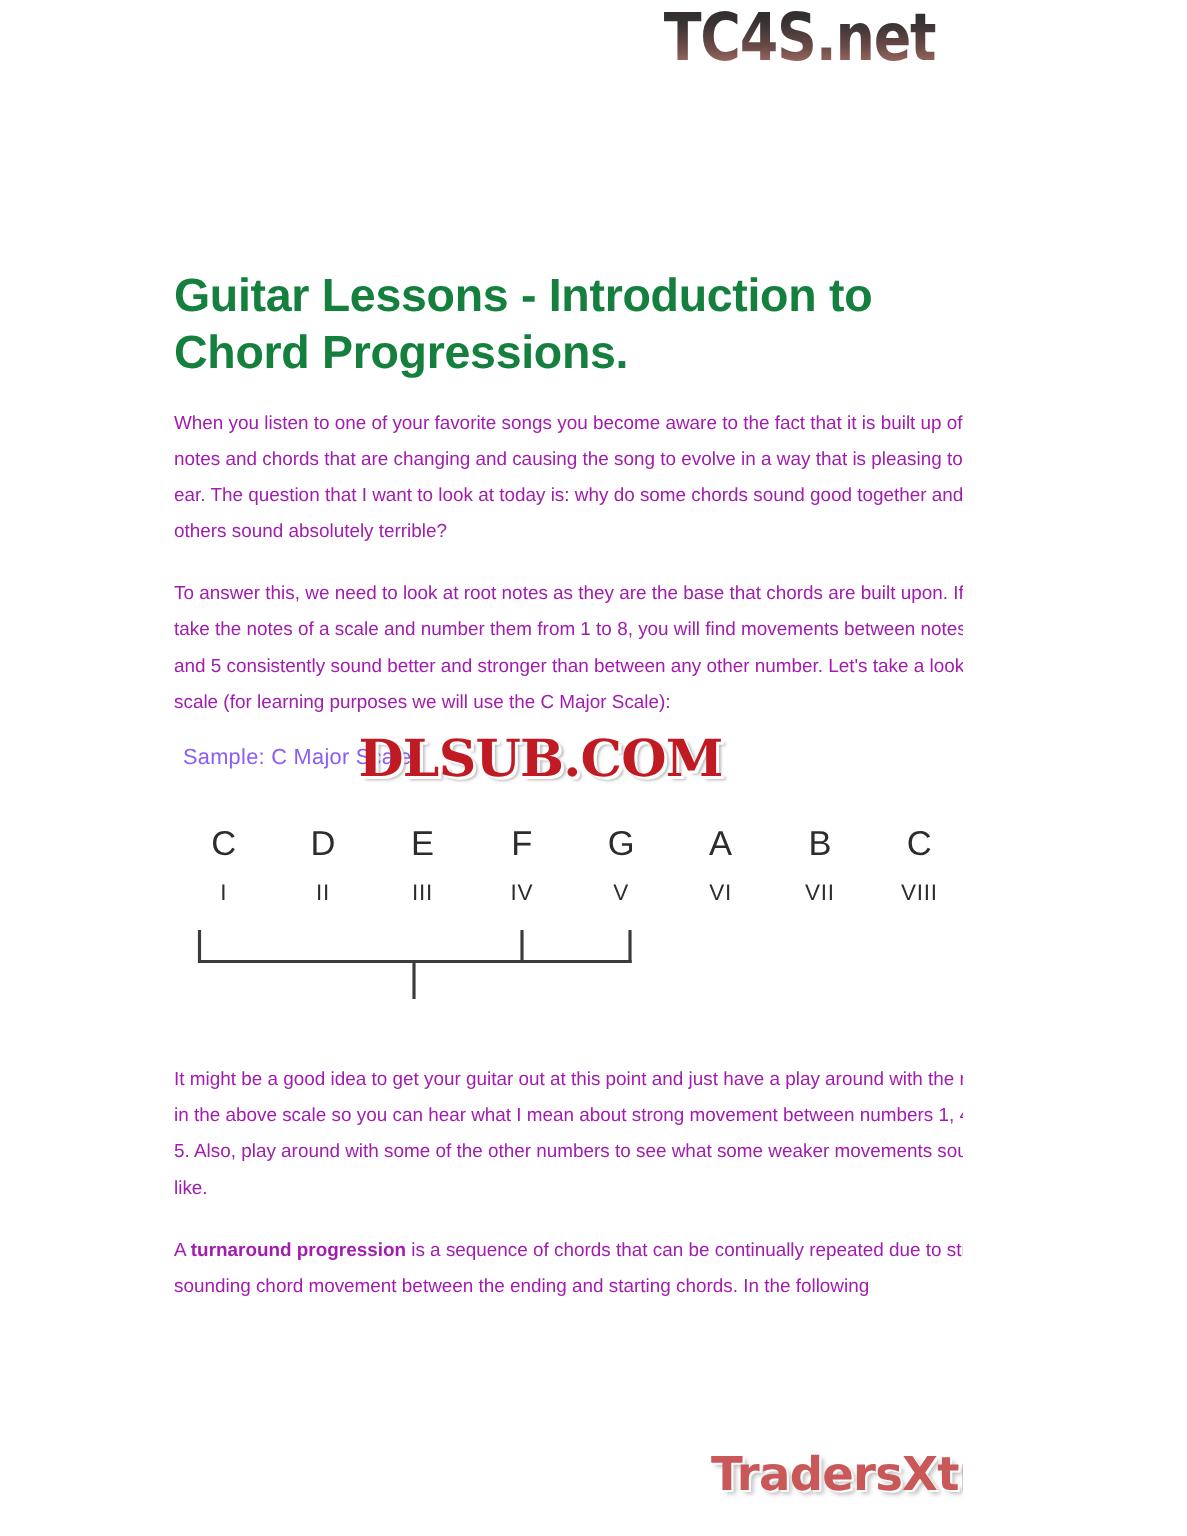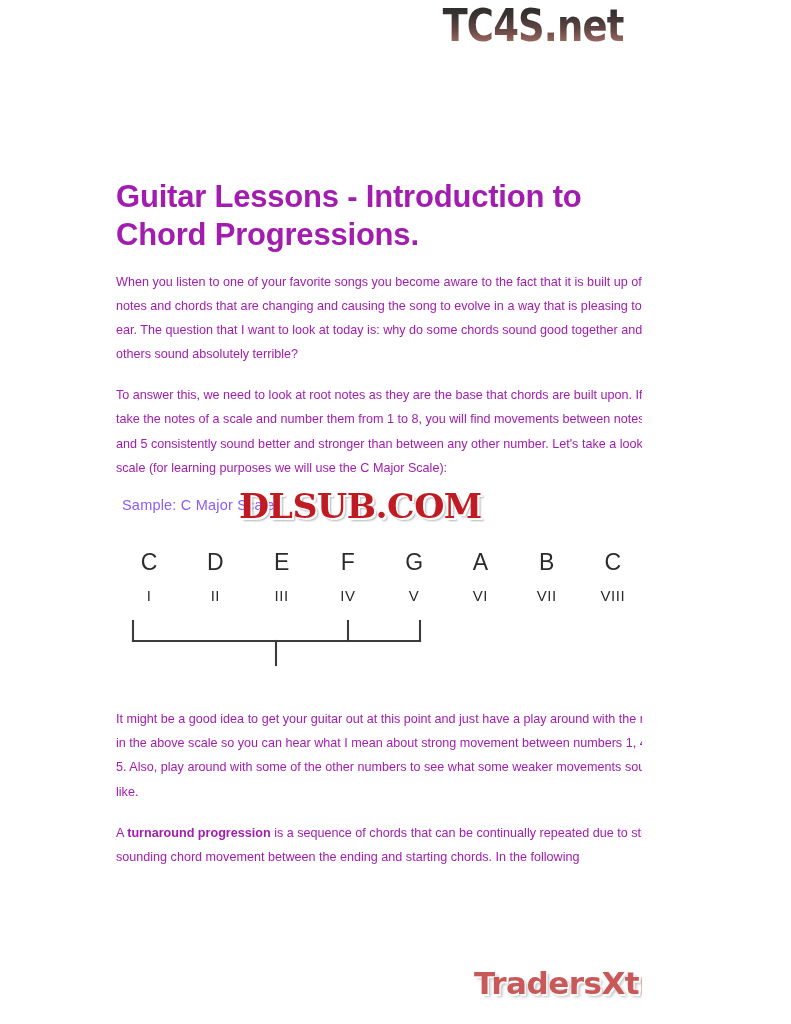--- a/index.html
+++ b/index.html
@@ -45,21 +45,21 @@
     left: 116px;
     top: 178px;
     width: 556px;
   }
 
   .page-title {
     font-family: "Liberation Sans", sans-serif;
     font-weight: bold;
     font-size: 31px;
     line-height: 1.22;
-    color: #a21caf;
+    color: #15803d;
     margin: 0 0 16px 0;
     letter-spacing: -0.2px;
   }
 
   .promo-line {
     font-size: 13px;
     line-height: 1.42;
     color: #111111;
     margin: 0 0 20px 0;
     font-weight: bold;

